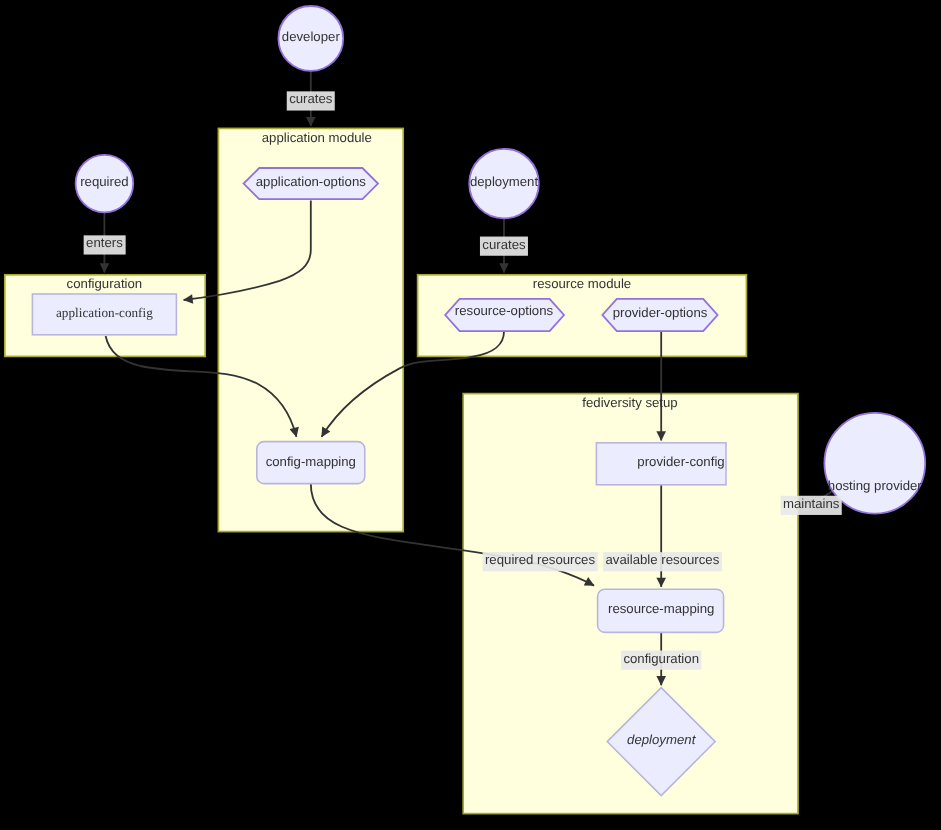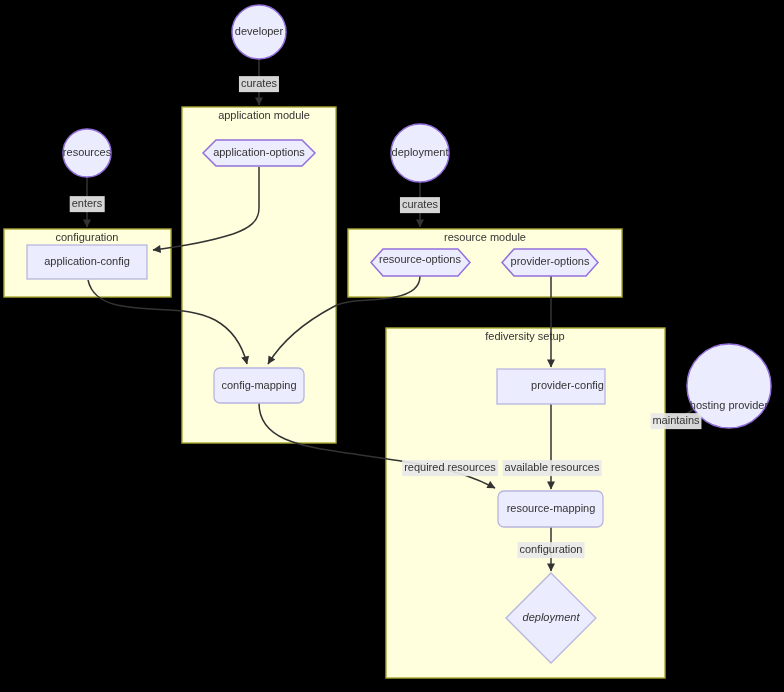--- a/index.html
+++ b/index.html
@@ -64,27 +64,27 @@
 
     <polygon class="node-light" points="551,573 596,618 551,663 506,618"></polygon>
   </svg>
 
   <div class="lbl cluster-title" style="left:264px; top:116px;">application module</div>
   <div class="lbl cluster-title" style="left:87px; top:238px;">configuration</div>
   <div class="lbl cluster-title" style="left:485px; top:238px;">resource module</div>
   <div class="lbl cluster-title" style="left:525px; top:337px;">fediversity setup</div>
 
   <div class="lbl" style="left:259px; top:32px;">developer</div>
-  <div class="lbl" style="left:87px; top:153px;">resources</div>
+  <div class="lbl" style="left:87px; top:153px;">required</div>
   <div class="lbl" style="left:420px; top:153px;">deployment</div>
   <div class="lbl" style="left:729px; top:386px;margin-top:20px;">hosting provider</div>
   <div class="lbl" style="left:259px; top:153px;">application-options</div>
   <div class="lbl" style="left:420px; top:260px;">resource-options</div>
   <div class="lbl" style="left:550px; top:262px;">provider-options</div>
-  <div class="lbl" style="left:87px; top:262px;">application-config</div>
+  <div class="lbl" style="left:87px; top:262px;font-family:Liberation Serif, serif;">application-config</div>
   <div class="lbl" style="left:551px; top:386px;padding-left:33px;">provider-config</div>
   <div class="lbl" style="left:259px; top:386px;">config-mapping</div>
   <div class="lbl" style="left:551px; top:509px;">resource-mapping</div>
   <div class="lbl" style="left:551px; top:618px;font-style:italic;">deployment</div>
 
   <div class="lbl edge-lbl" style="left:259px; top:84px;">curates</div>
   <div class="lbl edge-lbl" style="left:87px; top:204px;">enters</div>
   <div class="lbl edge-lbl" style="left:420px; top:205px;">curates</div>
   <div class="lbl edge-lbl" style="left:676px; top:421px;">maintains</div>
   <div class="lbl edge-lbl" style="left:450px; top:468px;">required resources</div>

